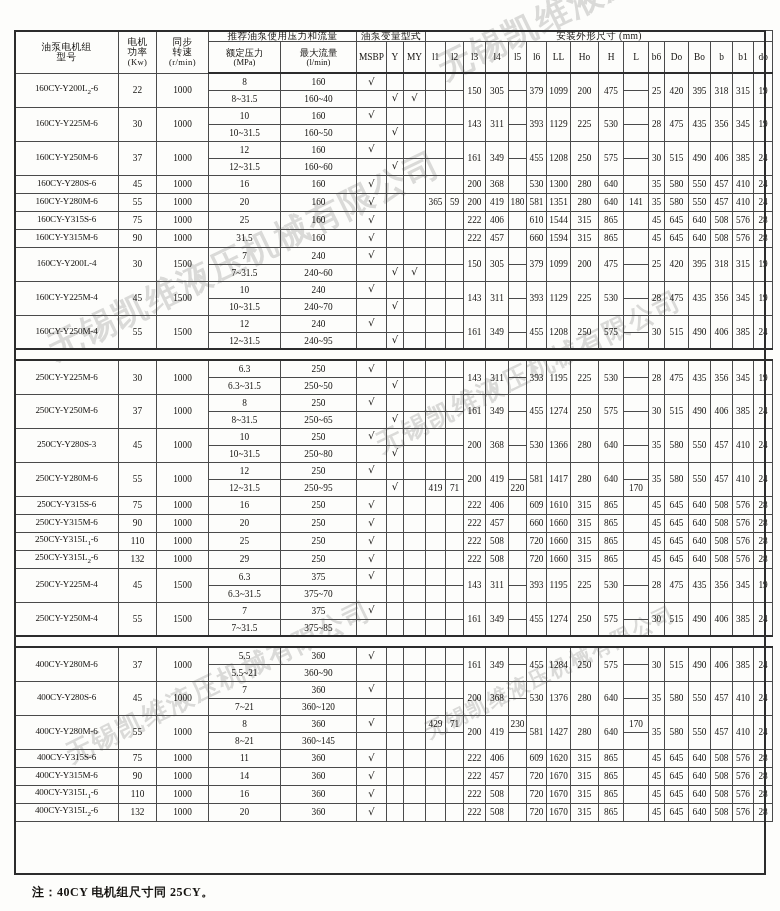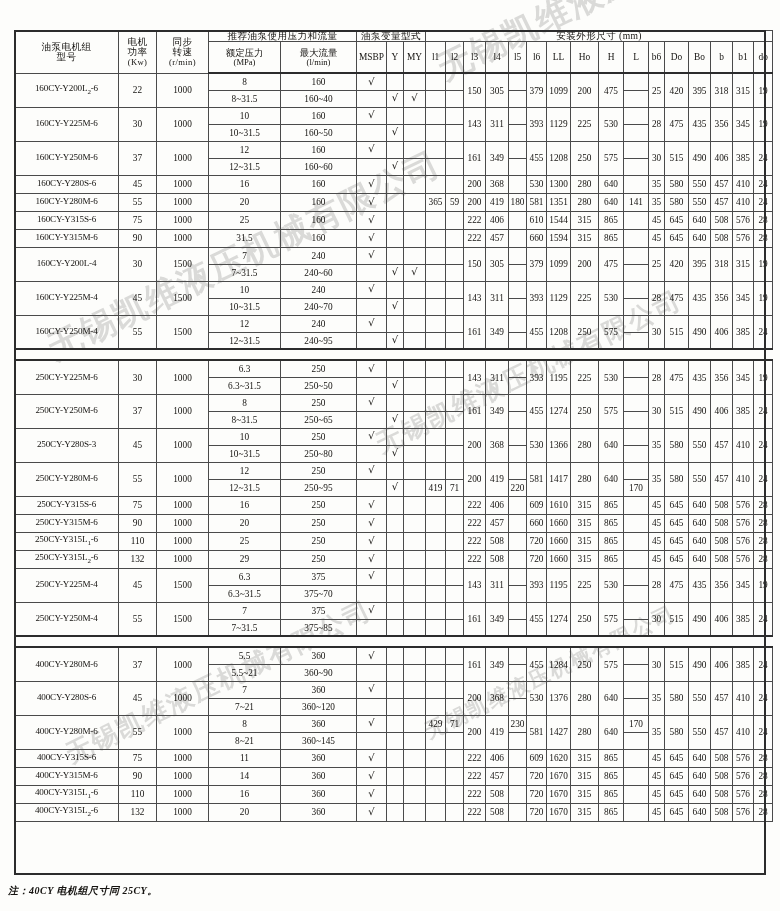--- a/index.html
+++ b/index.html
@@ -42,22 +42,22 @@
   th{font-size:9.4px;}
   .hdr-cjk{font-size:9.6px;letter-spacing:0.4px;}
   .hdr-sub{font-size:8.6px;}
   .model{font-size:9.1px;letter-spacing:-0.15px;white-space:nowrap;}
   .num{font-size:9.3px;}
   .thickbot > td, .thickbot > th{border-bottom:2px solid #2c2c2c;}
   .grpgap td{border-left:none;border-right:none;border-top:2px solid #2c2c2c;
              border-bottom:2px solid #2c2c2c;height:9px;background:#fdfdfb;}
   .chk{font-size:10px;font-family:"DejaVu Sans",sans-serif;}
   .note{
-    position:absolute;left:8px;top:884px;
-    font-size:10px;font-weight:bold;letter-spacing:0.5px;font-style:italic;
+    position:absolute;left:32px;top:884px;
+    font-size:12px;font-weight:bold;letter-spacing:0.5px;
   }
   sub{font-size:7px;}
   .outer{position:absolute;left:14px;top:30px;width:752px;height:845px;
          border:2px solid #2c2c2c;box-sizing:border-box;pointer-events:none;}
 </style>
 </head>
 <body>
 
 <div id="wm-layer">
     <div class="wm wm-a" style="left: 40px; top: 330px; transform: rotate(-26deg);">无锡凯维液压机械有限公司</div>

